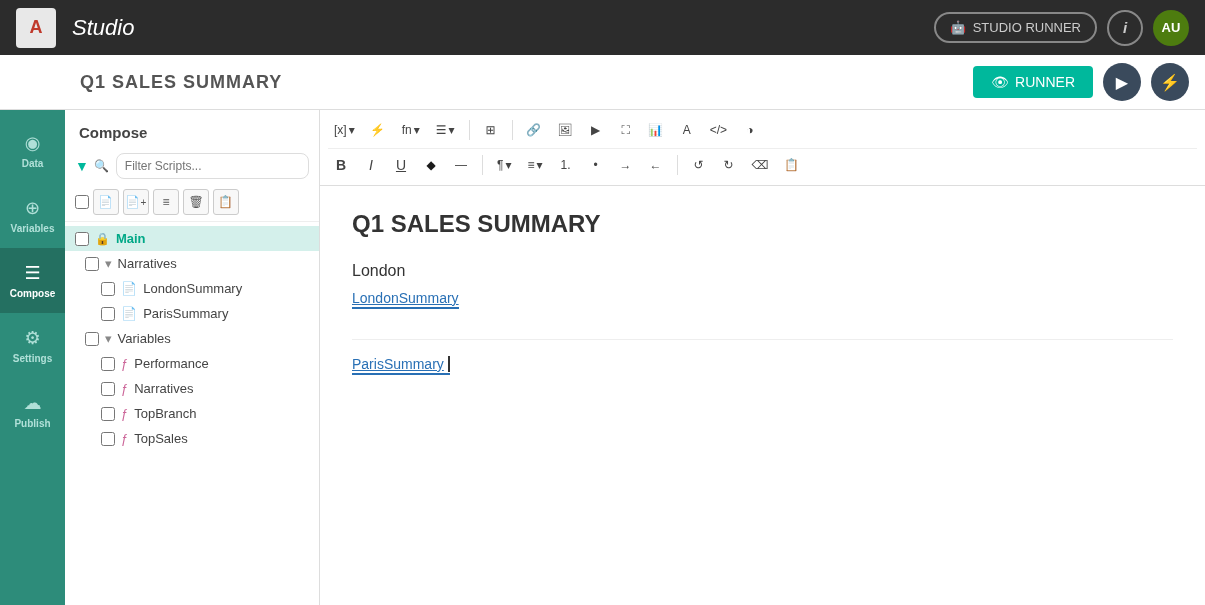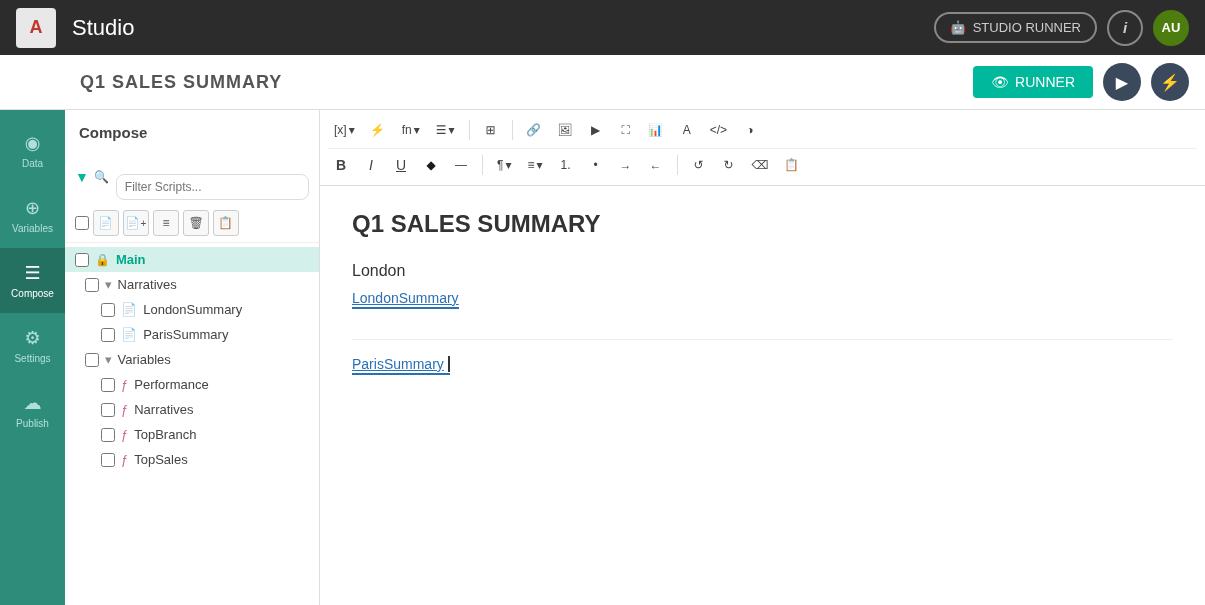--- a/index.html
+++ b/index.html
@@ -6,21 +6,21 @@
     body { font-family: 'Segoe UI', Arial, sans-serif; font-size: 13px; background: #f0f0f0; display: flex; flex-direction: column; width: 1205px; height: 605px; overflow: hidden; }
 
     
     .top-header {
       display: flex; align-items: center; background: #2c2c2c; height: 55px; padding: 0 16px; gap: 16px; flex-shrink: 0;
     }
     .logo-box {
       width: 40px; height: 40px; background: #e8e8e8; border-radius: 4px; display: flex; align-items: center; justify-content: center; font-weight: bold; font-size: 18px; color: #c0392b; flex-shrink: 0;
     }
     .app-title {
-      color: #fff; font-size: 22px; font-weight: 300; flex: 1;
+      color: #fff; font-size: 22px; font-weight: 300; flex: 1; font-style: italic;
     }
     .header-right { display: flex; align-items: center; gap: 10px; }
     .studio-runner-btn {
       display: flex; align-items: center; gap: 6px; background: transparent; border: 2px solid #888; border-radius: 20px; color: #ccc; padding: 6px 14px; cursor: pointer; font-size: 13px;
     }
     .info-btn {
       width: 36px; height: 36px; border-radius: 50%; border: 2px solid #888; background: transparent; color: #ccc; display: flex; align-items: center; justify-content: center; cursor: pointer; font-style: italic; font-size: 15px; font-weight: bold;
     }
     .avatar-btn {
       width: 36px; height: 36px; border-radius: 50%; background: #4d7c0f; color: #fff; display: flex; align-items: center; justify-content: center; cursor: pointer; font-size: 13px; font-weight: bold;
@@ -44,35 +44,35 @@
 
     
     .icon-sidebar {
       width: 65px; background: #2d8c7a; display: flex; flex-direction: column; align-items: center; padding-top: 8px; gap: 0; flex-shrink: 0;
     }
     .sidebar-icon-item {
       width: 65px; height: 65px; display: flex; flex-direction: column; align-items: center; justify-content: center; gap: 4px; cursor: pointer; color: #b0e0d8;
     }
     .sidebar-icon-item:hover, .sidebar-icon-item.active { background: rgba(0,0,0,0.15); color: #fff; }
     .sidebar-icon-item.active { background: rgba(0,0,0,0.2); }
-    .sidebar-icon-label { font-size: 10px; text-align: center; }
+    .sidebar-icon-label { font-size: 10px; text-align: center; font-weight: bold; }
 
     
     .compose-panel {
       width: 255px; background: #fff; border-right: 1px solid #ddd; display: flex; flex-direction: column; flex-shrink: 0;
     }
     .compose-header {
       padding: 14px 14px 8px; font-size: 15px; font-weight: 600; color: #444;
     }
     .filter-row {
       display: flex; align-items: center; padding: 4px 10px; gap: 6px;
     }
     .filter-icon { color: #00b89c; font-size: 14px; }
     .filter-input {
-      flex: 1; border: 1px solid #ddd; border-radius: 8px; padding: 5px 8px; font-size: 12px; color: #999; outline: none; margin-top: 21px;
+      flex: 1; border: 1px solid #ddd; border-radius: 8px; padding: 5px 8px; font-size: 12px; color: #999; outline: none;
     }
     .toolbar-row {
       display: flex; align-items: center; padding: 6px 10px; gap: 4px; border-bottom: 1px solid #eee;
     }
     .toolbar-btn {
       width: 26px; height: 26px; border: 1px solid #ccc; border-radius: 3px; background: #f8f8f8; cursor: pointer; display: flex; align-items: center; justify-content: center; font-size: 12px; color: #555;
     }
 
     
     .tree-container { flex: 1; overflow-y: auto; padding: 4px 0; }

